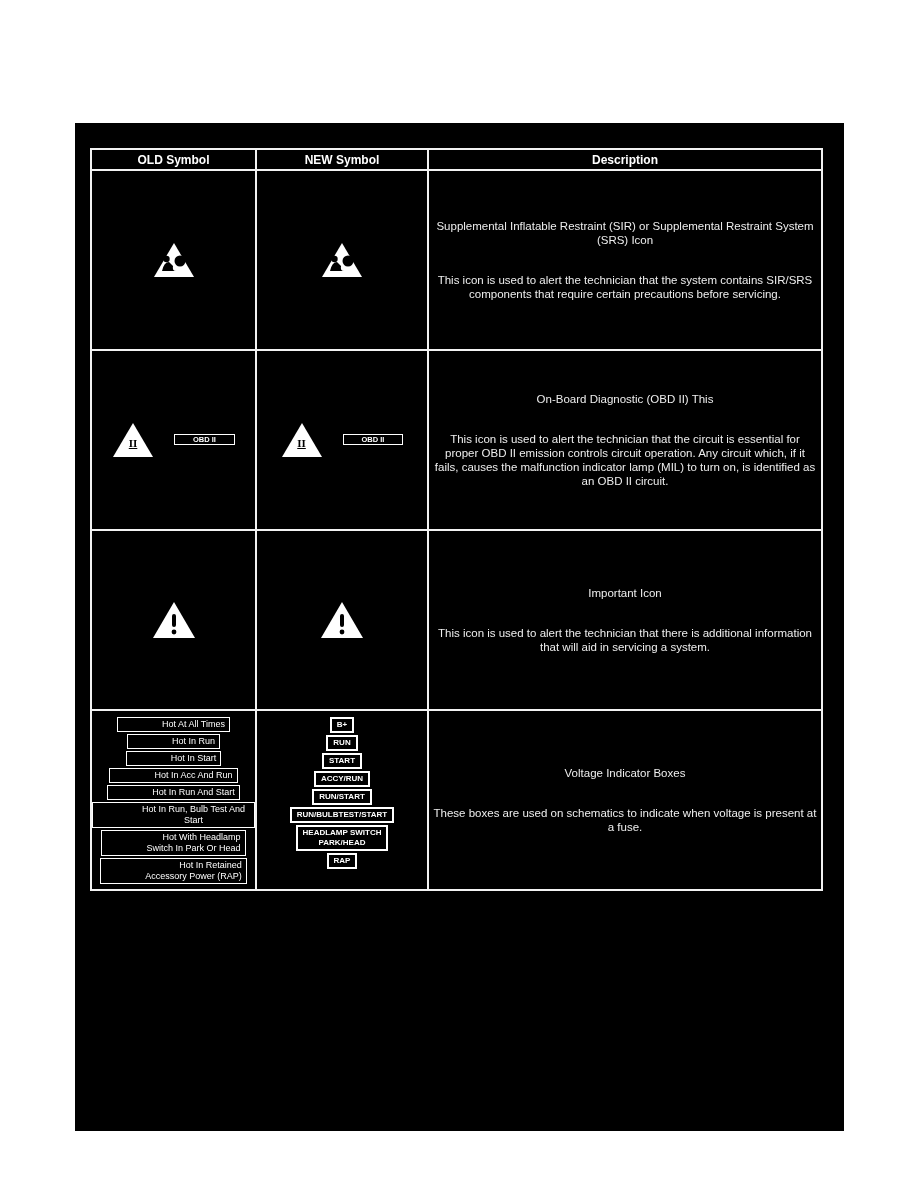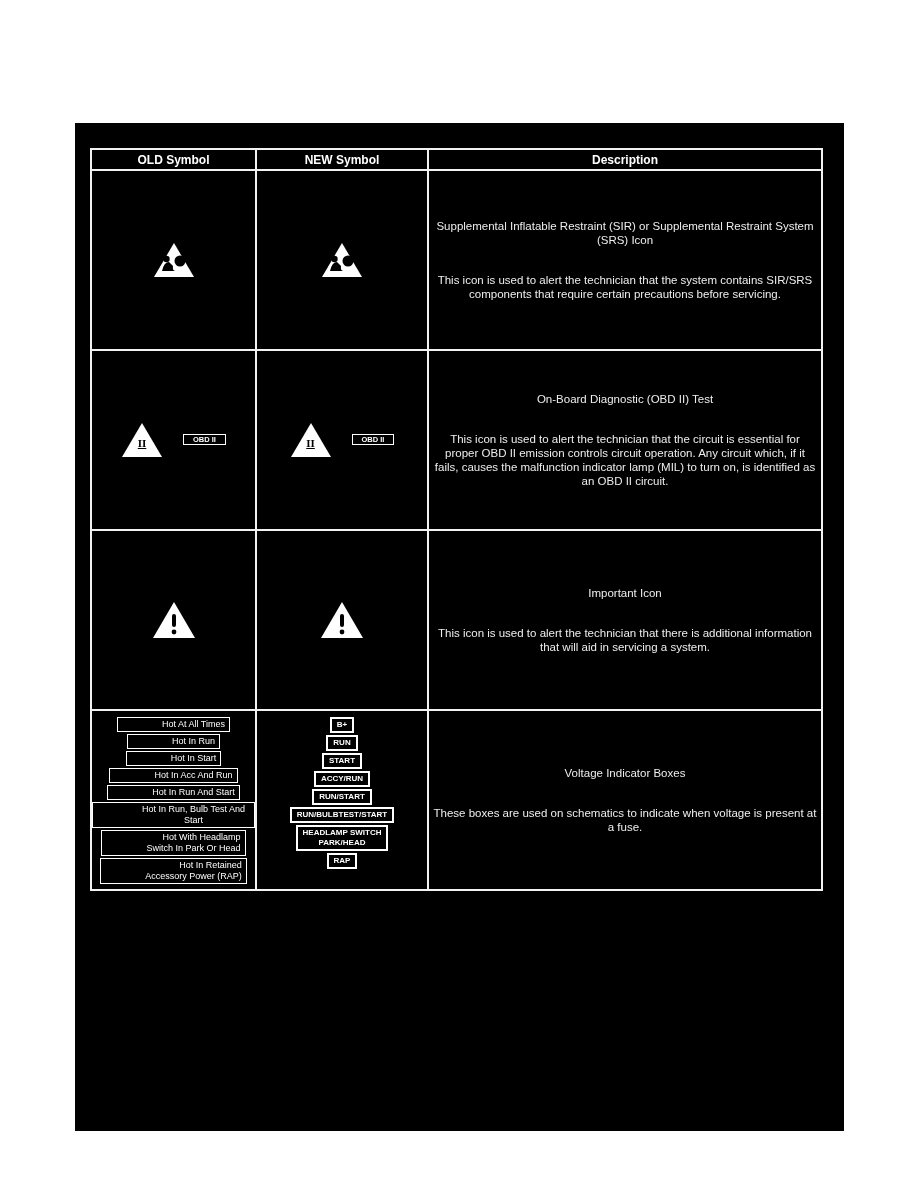--- a/index.html
+++ b/index.html
@@ -31,21 +31,21 @@
   .desc-title { margin-bottom:26px; }
 
   
   .tri-wrap { display:flex; flex-direction:row; align-items:center; }
   .obd-tri { position:relative; width:42px; height:36px; }
   .obd-numeral { position:absolute; left:0; right:0; top:16px; text-align:center;
                  color:#000; font-family:"Liberation Serif", serif;
                  font-weight:bold; font-size:11px; line-height:11px;
                  text-decoration:underline; }
   .obd-label { margin-top:-2px; background:#000; border:1px solid #fff; color:#fff;
-               font-weight:bold; font-size:7.5px; line-height:9px; padding:0 9px;margin-left:20px; }
+               font-weight:bold; font-size:7.5px; line-height:9px; padding:0 18px;margin-left:20px; }
 
   
   .vstack { display:flex; flex-direction:column; align-items:center; gap:2px;
             justify-content:flex-start; padding-top:6px; }
   .old-box { border:1px solid #fff; color:#fff; font-size:9px; line-height:11px;
              padding:1px 4px; text-align:center; background:#000; }
   .old-box.two-line { text-align:right; }
   .old-box span { display:block;margin-left:40px; }
 
   
@@ -105,21 +105,21 @@
         <span class="obd-tri">
           <svg width="42" height="36" viewBox="0 0 42 36">
             <polygon points="21,1 41,35 1,35" fill="#fff"></polygon>
           </svg>
           <span class="obd-numeral">II</span>
         </span>
         <span class="obd-label">OBD II</span>
       </span>
     </div>
     <div class="cell dcell">
-      <div class="desc-title">On-Board Diagnostic (OBD II) Test</div>
+      <div class="desc-title">On-Board Diagnostic (OBD II) This</div>
       <div class="desc-body">This icon is used to alert the technician that the circuit is essential for proper OBD II emission controls circuit operation. Any circuit which, if it fails, causes the malfunction indicator lamp (MIL) to turn on, is identified as an OBD II circuit.</div>
     </div>
 
     <div class="cell scell">
       <span class="tri-wrap">
         <svg width="44" height="38" viewBox="0 0 44 38">
           <polygon points="22,1 43,37 1,37" fill="#fff"></polygon>
           <rect x="20" y="13" width="4" height="13" rx="2" fill="#000"></rect>
           <circle cx="22" cy="31" r="2.4" fill="#000"></circle>
         </svg>

